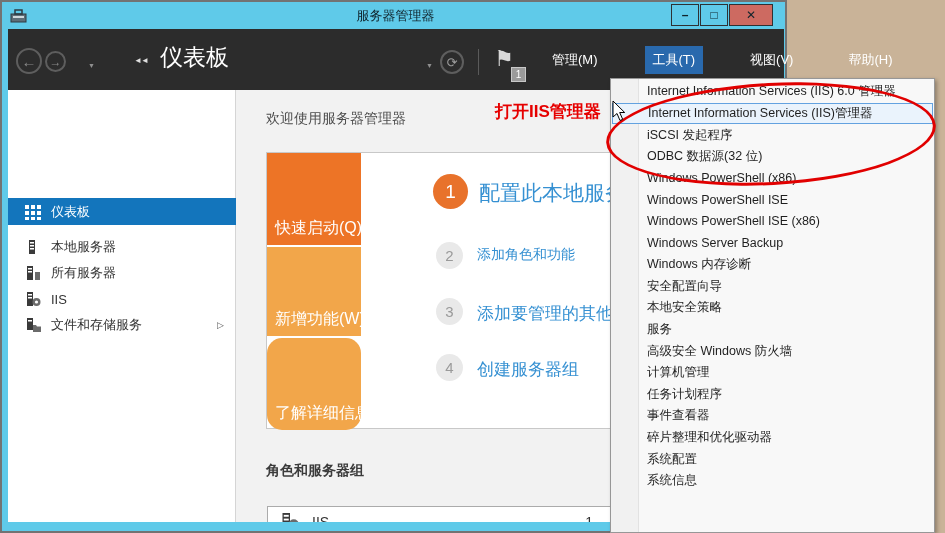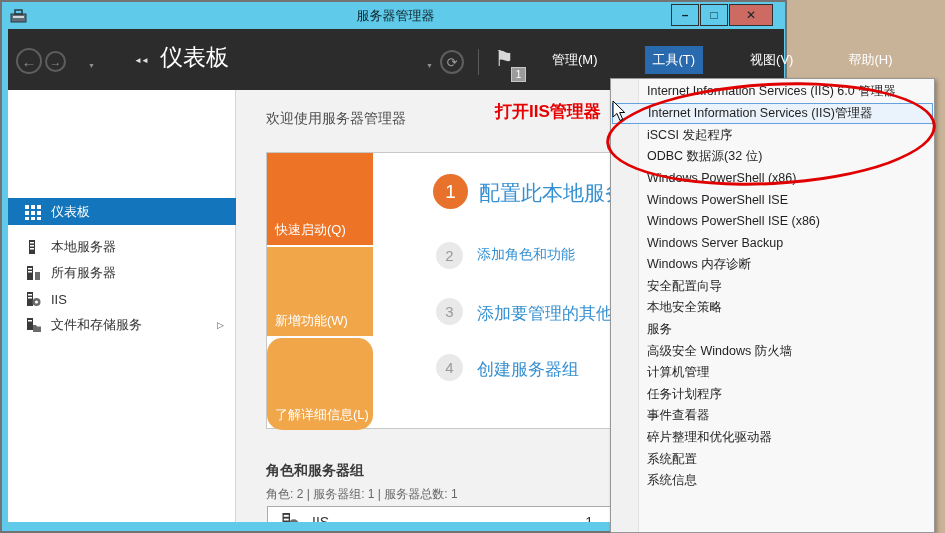--- a/index.html
+++ b/index.html
@@ -50,21 +50,21 @@
   .side-item .ico { width:16px; height:16px; margin-right:10px; flex:0 0 16px; }
   .side-item.selected { background:#1375bc; color:#fff; height:27px; }
   .side-arrow { position:absolute; right:12px; color:#555; font-size:9px; }
 
   .main { position:absolute; left:228px; top:0; width:548px; height:432px; overflow:hidden; }
   .welcome { position:absolute; left:30px; top:20px; font-size:14px; color:#4d4d4d; }
   .open-iis { position:absolute; left:259px; top:10px; font-size:17px; font-weight:bold; color:#e60000; }
 
   .panel { position:absolute; left:30px; top:62px; width:517px; height:277px;
     background:#fff; border:1px solid #c8c8c8; }
-  .tile { position:absolute; left:0; width:106px; color:#fff; font-size:13px;padding-left:18px; }
+  .tile { position:absolute; left:0; width:94px; color:#fff; font-size:16px;padding-left:18px; }
   .tile span { position:absolute; left:8px; bottom:6px; white-space:nowrap; }
   .tile1 { top:0;    height:92px; background:#ed7426; }
   .tile2 { top:94px; height:89px; background:#f2a64a; }
   .tile3 { top:185px;height:92px; background:#f2a64a;border-radius:15px; }
 
   .step-circle { position:absolute; border-radius:50%; display:flex; align-items:center;
     justify-content:center; background:#e9e9e9; color:#9a9a9a; }
   .step-label { position:absolute; color:#3590d2; white-space:nowrap; }
   .c1 { left:166px; top:21px; width:35px; height:35px; background:#e8722b; color:#fff; font-size:19px; }
   .l1 { left:212px; top:26px; font-size:21px; }
@@ -227,21 +227,20 @@
           <a class="step-label l1">配置此本地服务器</a>
           <div class="step-circle c2">2</div>
           <a class="step-label l2">添加角色和功能</a>
           <div class="step-circle c3">3</div>
           <a class="step-label l3">添加要管理的其他服务器</a>
           <div class="step-circle c4">4</div>
           <a class="step-label l4">创建服务器组</a>
         </div>
 
         <div class="roles-header">角色和服务器组</div>
-        <div class="roles-summary">角色: 2 | 服务器组: 1 | 服务器总数: 1</div>
 
         <div class="iis-tile">
           <svg class="ico" viewBox="0 0 16 16">
             <rect x="2" y="0" width="6" height="10" fill="#3a3a3a"></rect>
               <rect x="3" y="1.5" width="4" height="1.5" fill="#fff"></rect>
               <rect x="3" y="4.5" width="4" height="1.5" fill="#fff"></rect>
               <circle cx="11" cy="9" r="4" fill="#6b6b6b"></circle>
               <circle cx="11" cy="9" r="1.6" fill="#fff"></circle>
           </svg>
           <span class="lbl">IIS</span>

